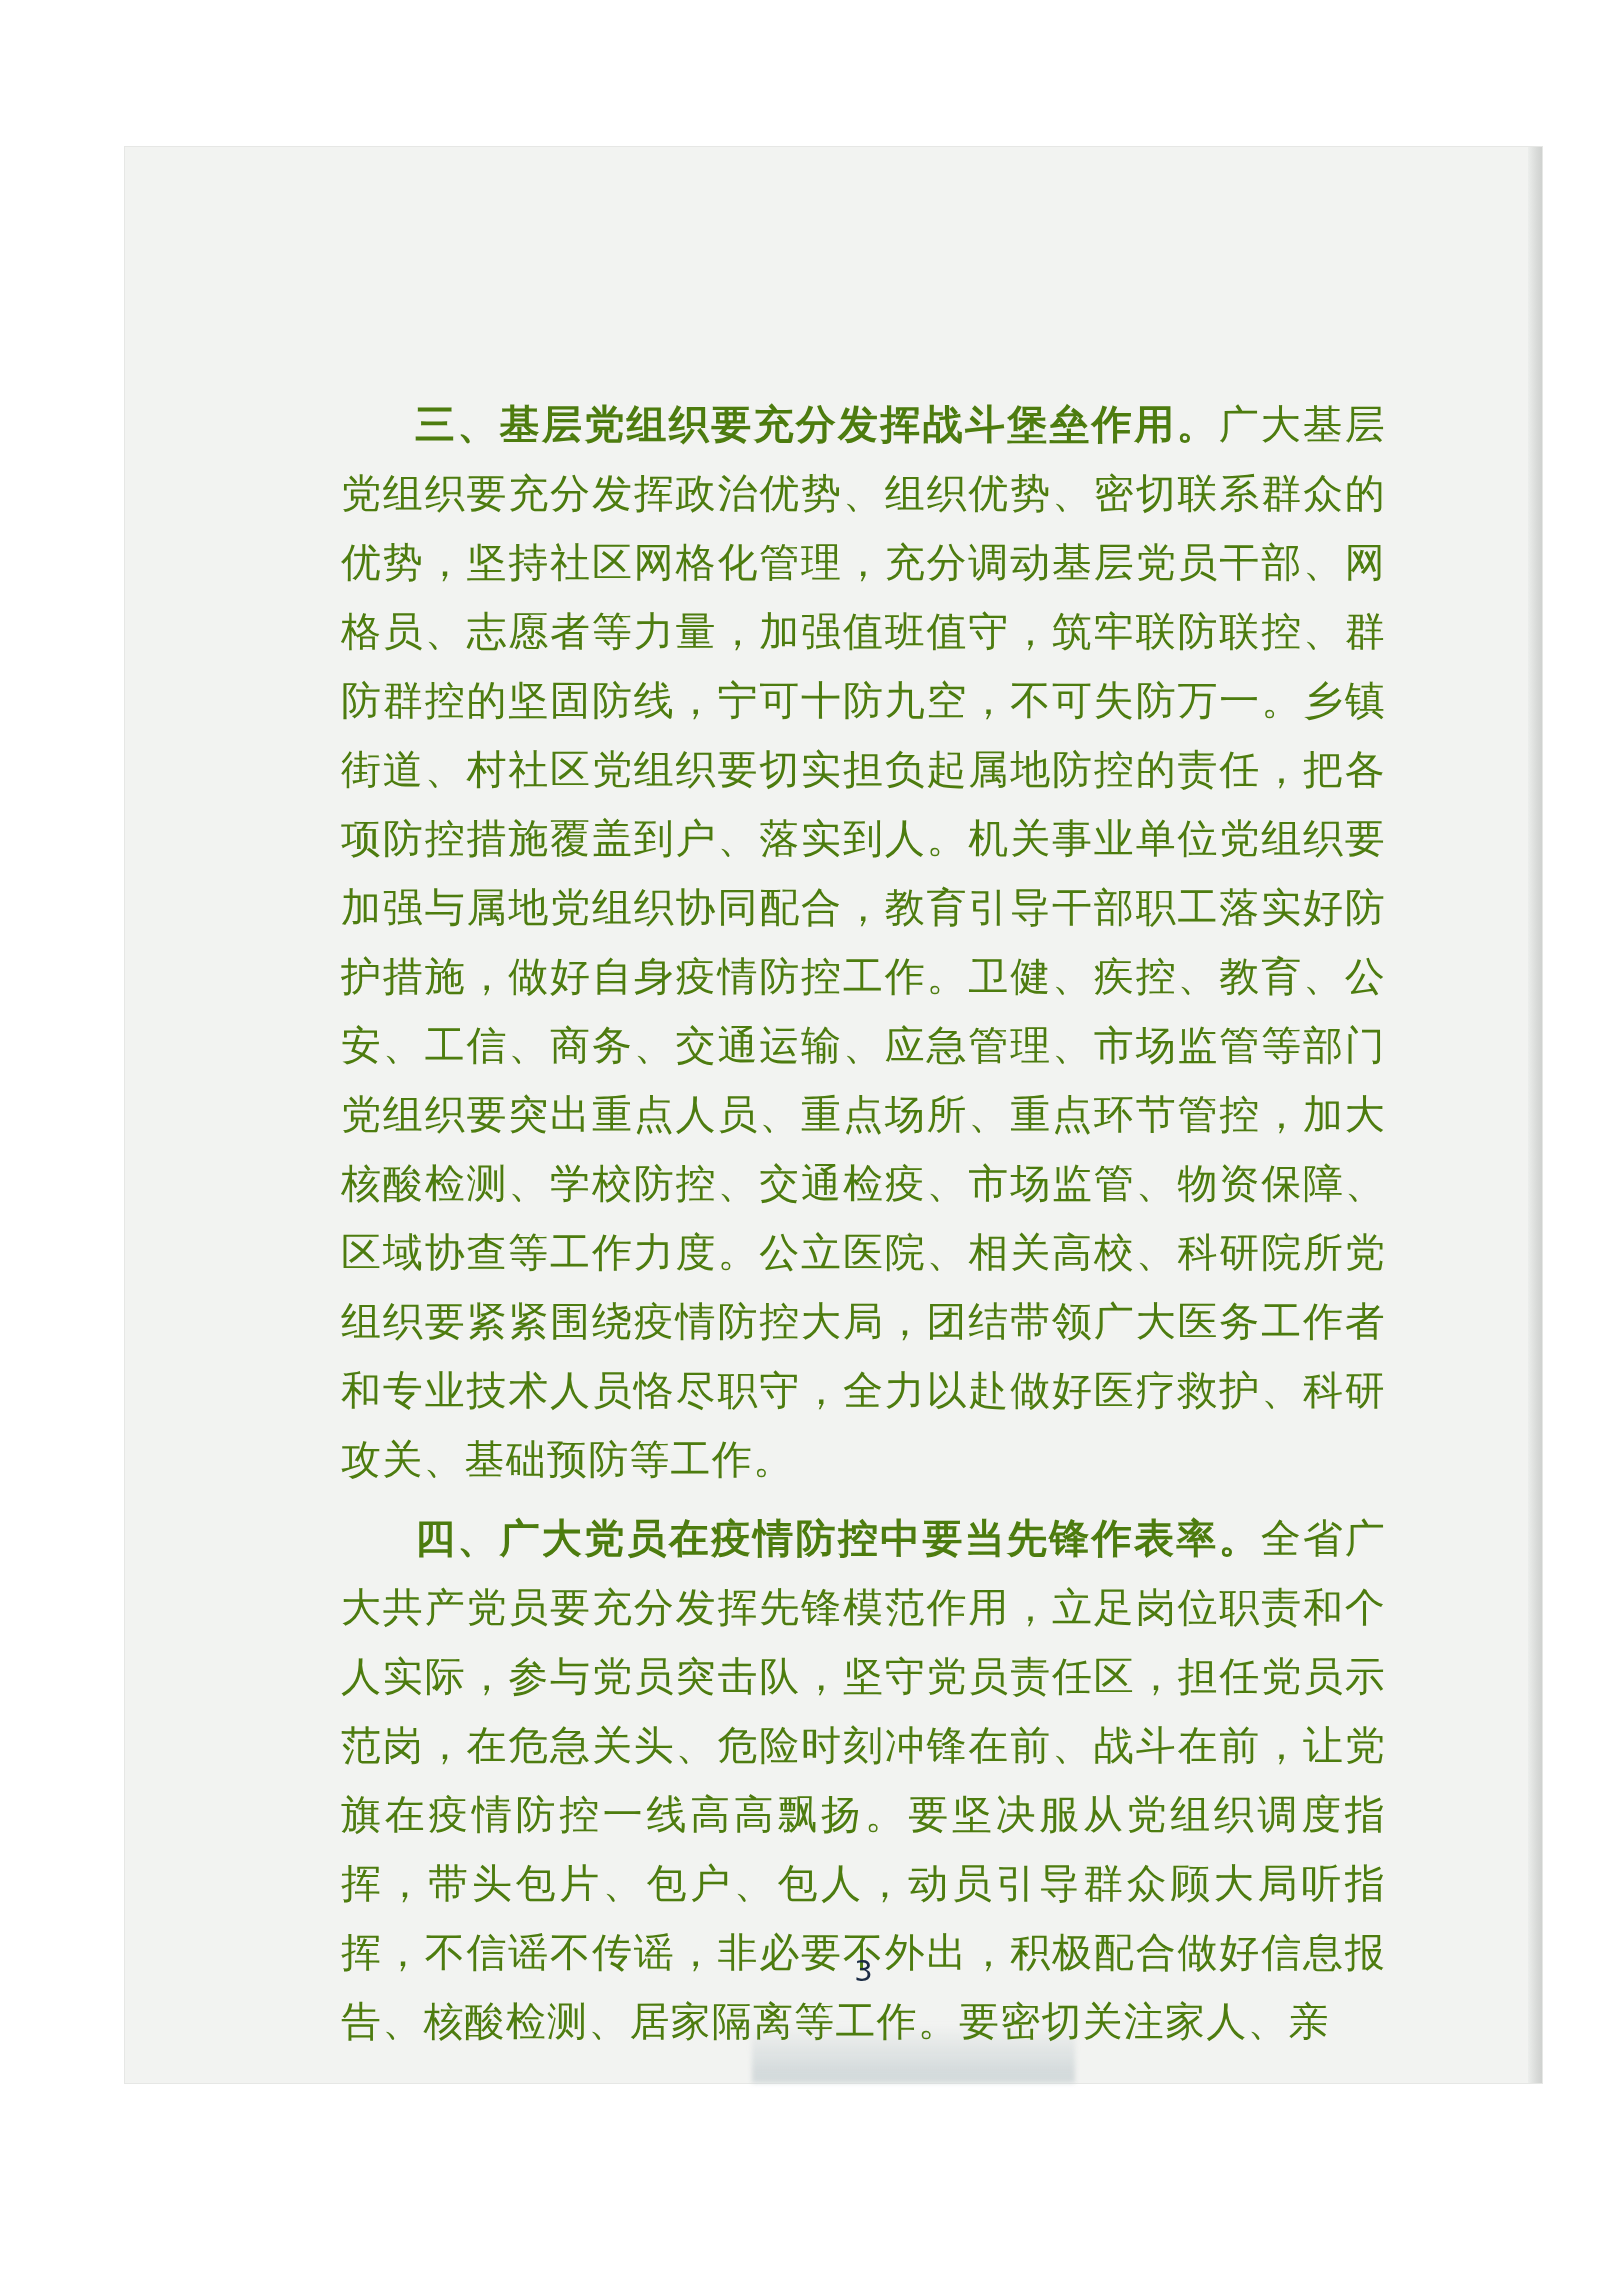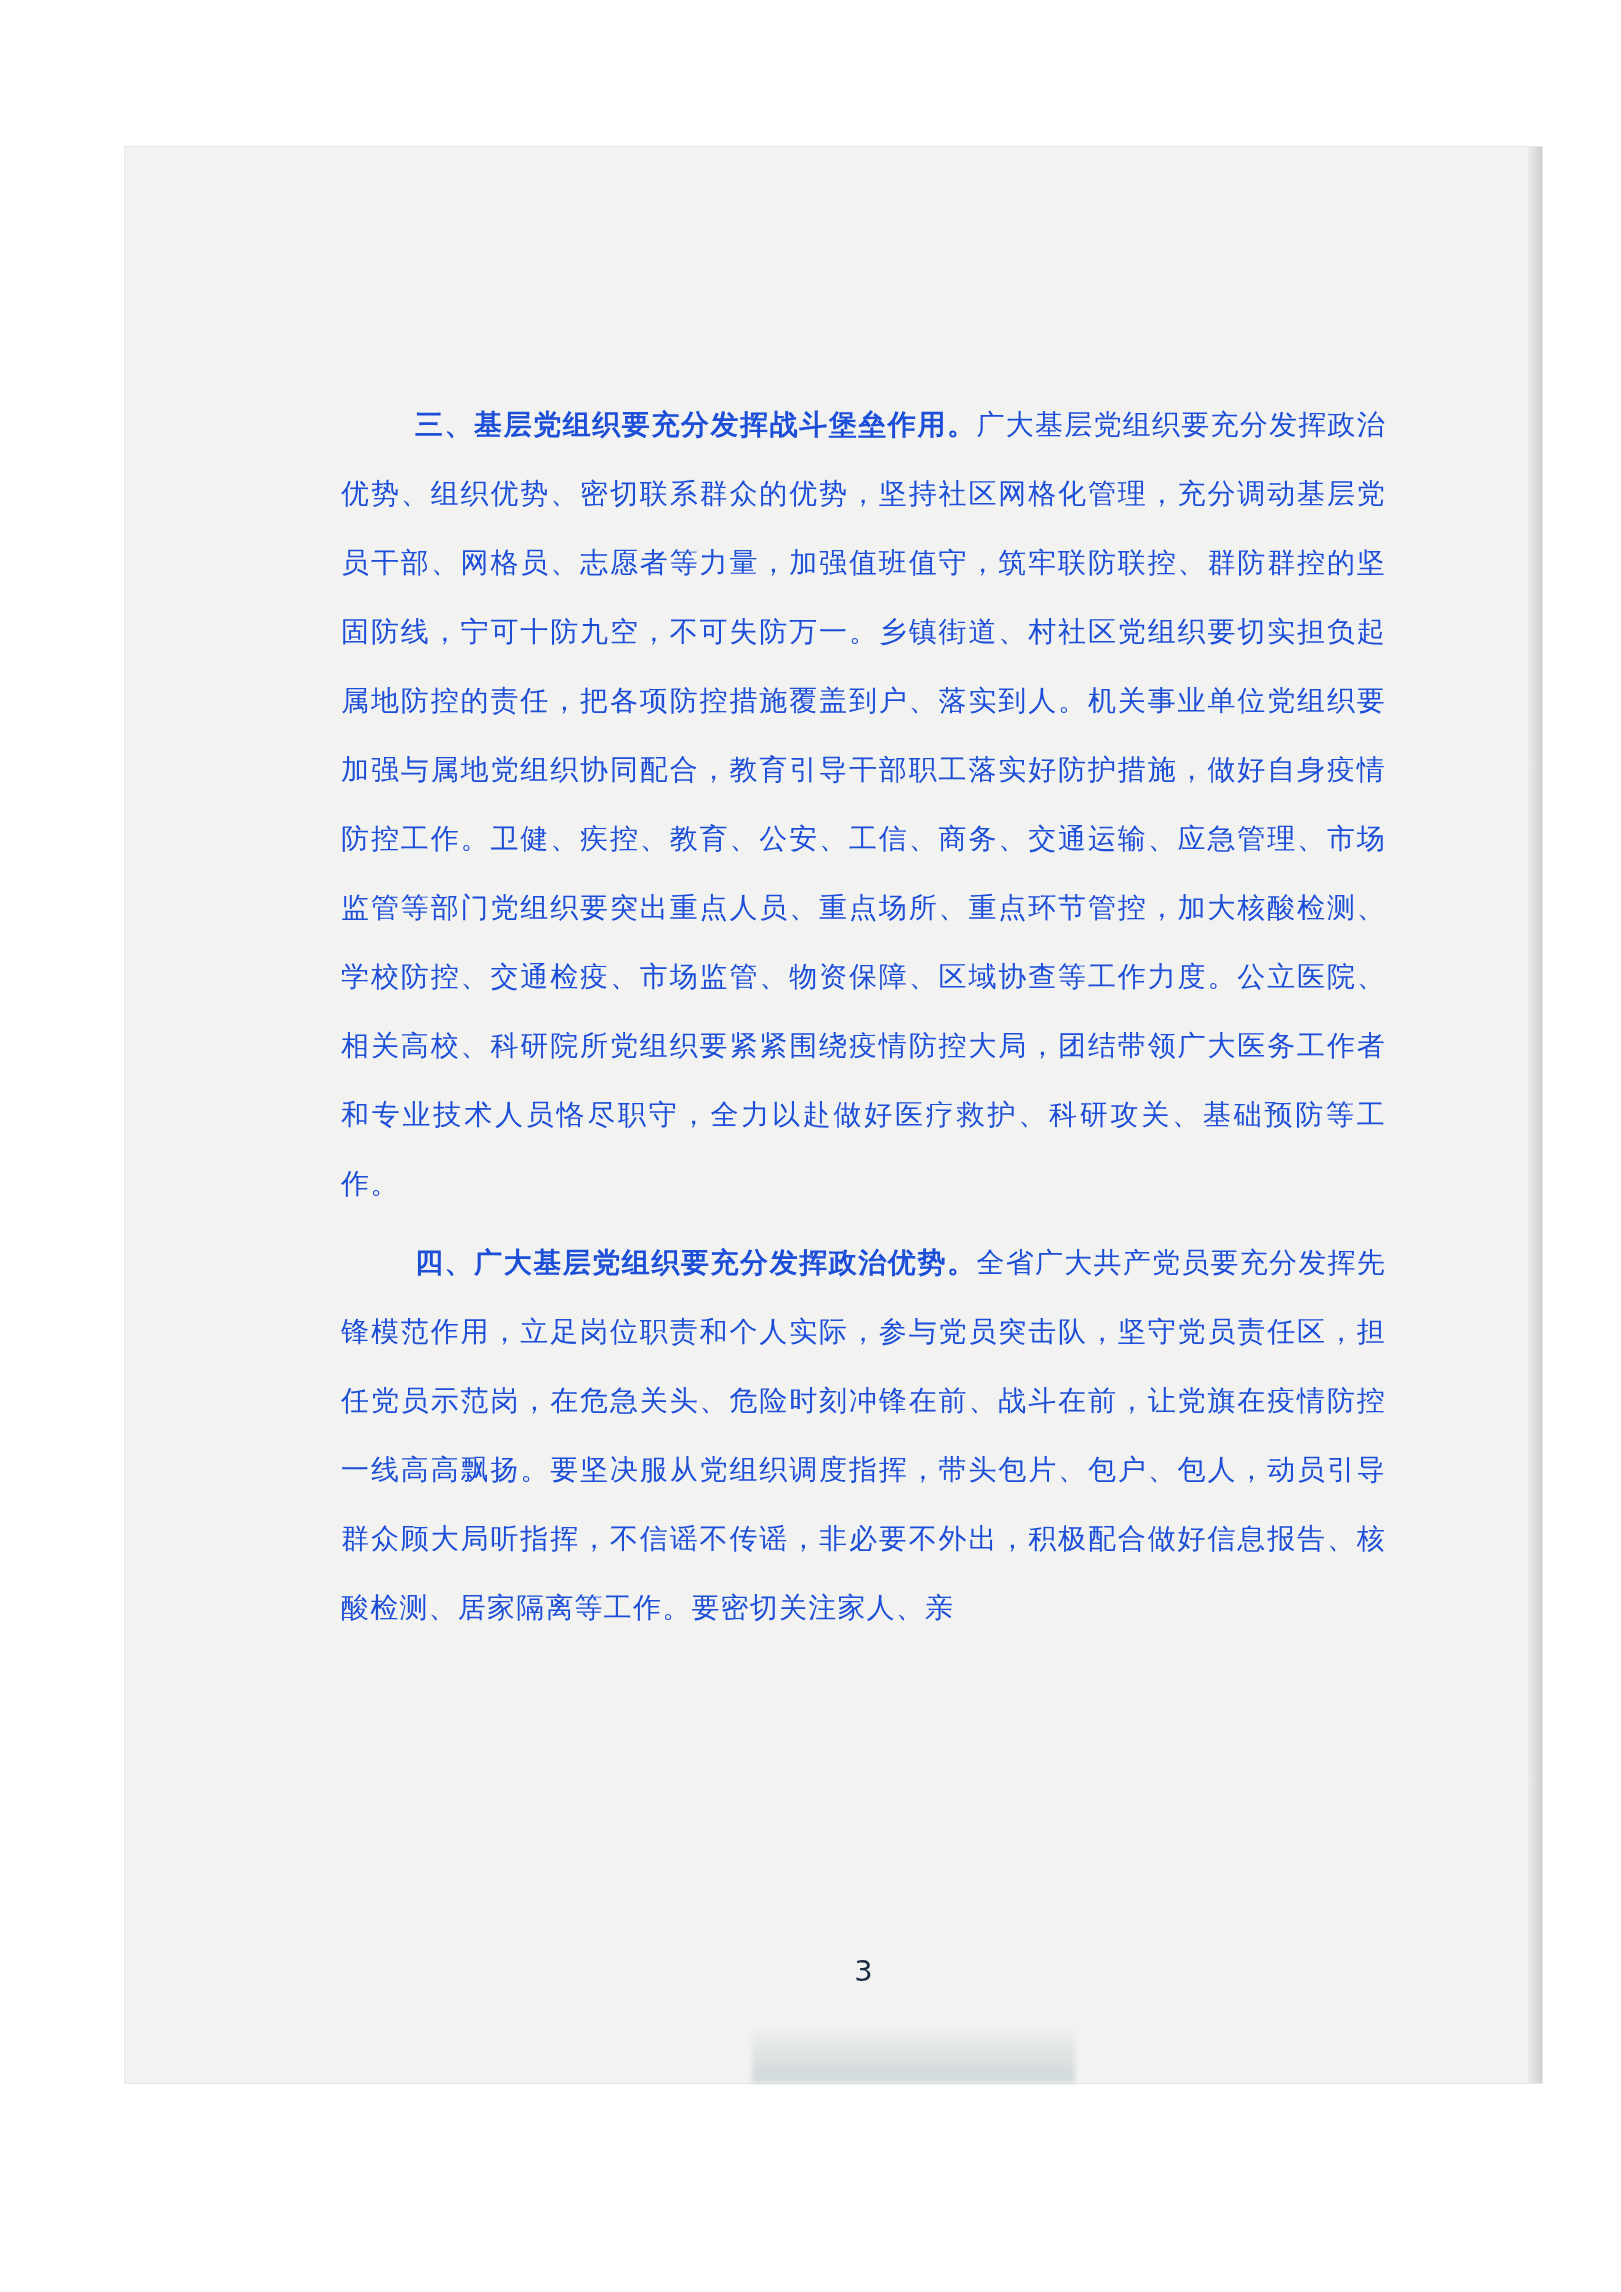--- a/index.html
+++ b/index.html
@@ -52,23 +52,23 @@
     filter: blur(2.9px);
   }
   
   #doc-body {
     position: absolute;
     left: 216px;
     top: 243px;
     width: 1045px;
   }
   .para {
-    color: #1d4ed8;
+    color: #4d7c0f;
     font-family: Liberation Sans, sans-serif;
-    font-size: 28px;
+    font-size: 40px;
     line-height: 69px;
     text-align: justify;
     text-justify: inter-ideograph;
     letter-spacing: 1.2px;
     margin: 0 0 0 0;
     text-indent: 74px;
   }
   .para + .para {
     margin-top: 9.8px;
   }
@@ -92,19 +92,19 @@
 
 <div id="scan-page">
   <div id="paper-sheet">
     <div id="right-edge-strip"></div>
     <div id="bottom-smudge"></div>
 
     <div id="doc-body">
 
       <p class="para"><span class="heading-run">三、基层党组织要充分发挥战斗堡垒作用。</span><span>广大基层党组织要充分发挥政治优势、组织优势、密切联系群众的优势，坚持社区网格化管理，充分调动基层党员干部、网格员、志愿者等力量，加强值班值守，筑牢联防联控、群防群控的坚固防线，宁可十防九空，不可失防万一。乡镇街道、村社区党组织要切实担负起属地防控的责任，把各项防控措施覆盖到户、落实到人。机关事业单位党组织要加强与属地党组织协同配合，教育引导干部职工落实好防护措施，做好自身疫情防控工作。卫健、疾控、教育、公安、工信、商务、交通运输、应急管理、市场监管等部门党组织要突出重点人员、重点场所、重点环节管控，加大核酸检测、学校防控、交通检疫、市场监管、物资保障、区域协查等工作力度。公立医院、相关高校、科研院所党组织要紧紧围绕疫情防控大局，团结带领广大医务工作者和专业技术人员恪尽职守，全力以赴做好医疗救护、科研攻关、基础预防等工作。</span></p>
 
-      <p class="para"><span class="heading-run">四、广大基层党组织要充分发挥政治优势。</span><span>全省广大共产党员要充分发挥先锋模范作用，立足岗位职责和个人实际，参与党员突击队，坚守党员责任区，担任党员示范岗，在危急关头、危险时刻冲锋在前、战斗在前，让党旗在疫情防控一线高高飘扬。要坚决服从党组织调度指挥，带头包片、包户、包人，动员引导群众顾大局听指挥，不信谣不传谣，非必要不外出，积极配合做好信息报告、核酸检测、居家隔离等工作。要密切关注家人、亲</span></p>
+      <p class="para"><span class="heading-run">四、广大党员在疫情防控中要当先锋作表率。</span><span>全省广大共产党员要充分发挥先锋模范作用，立足岗位职责和个人实际，参与党员突击队，坚守党员责任区，担任党员示范岗，在危急关头、危险时刻冲锋在前、战斗在前，让党旗在疫情防控一线高高飘扬。要坚决服从党组织调度指挥，带头包片、包户、包人，动员引导群众顾大局听指挥，不信谣不传谣，非必要不外出，积极配合做好信息报告、核酸检测、居家隔离等工作。要密切关注家人、亲</span></p>
 
       <div id="page-number">3</div>
     </div>
   </div>
 </div>
 
 
 </body></html>

